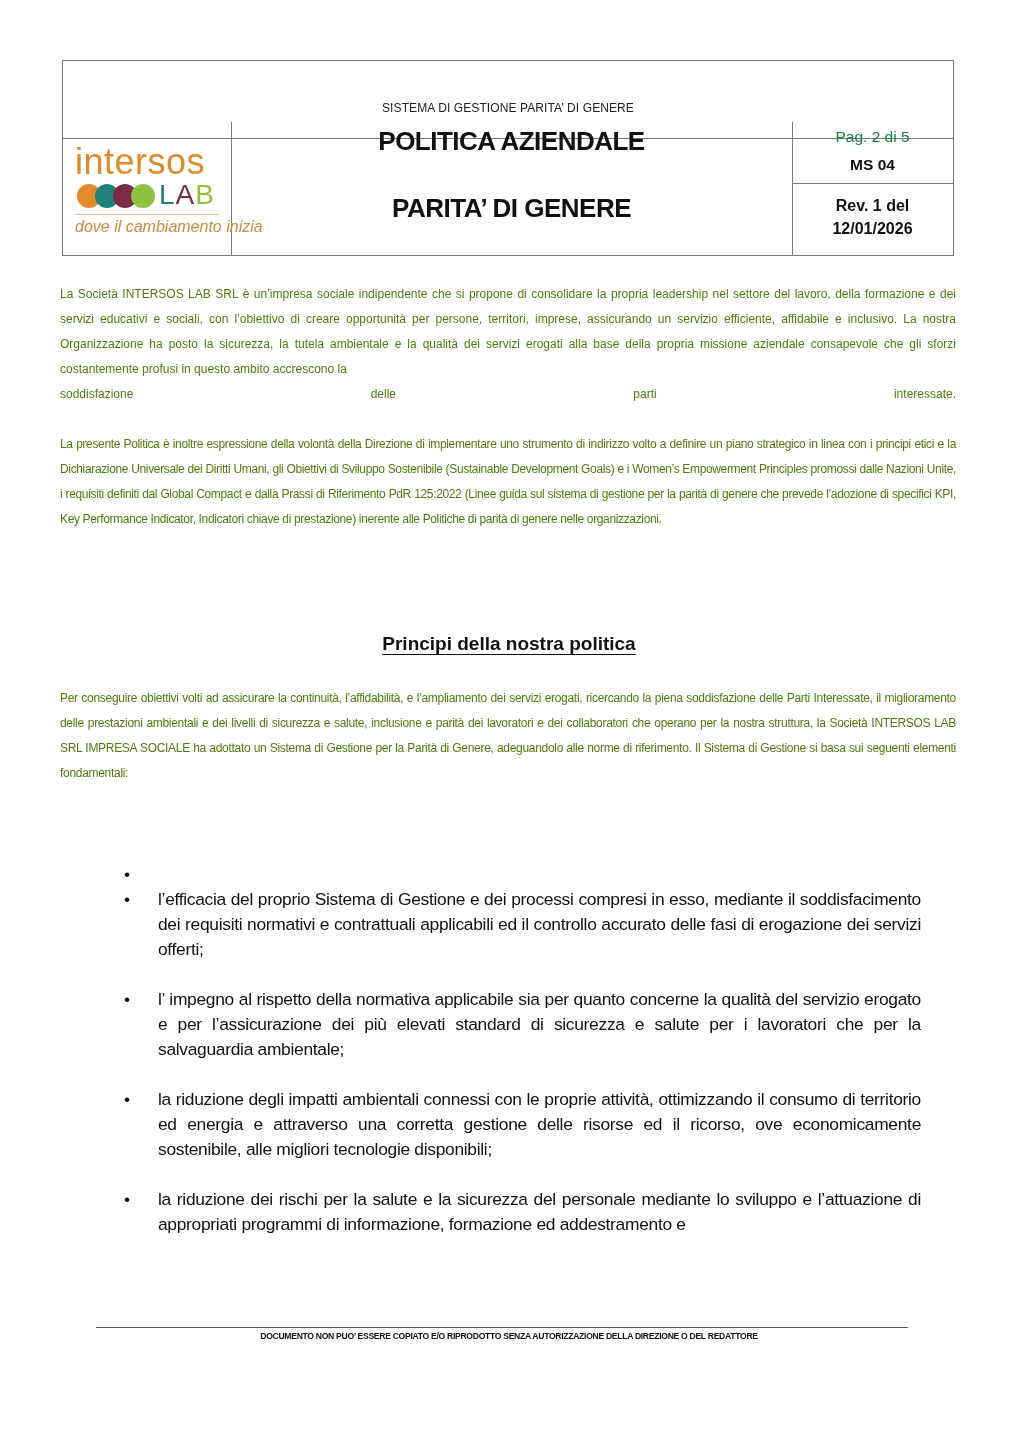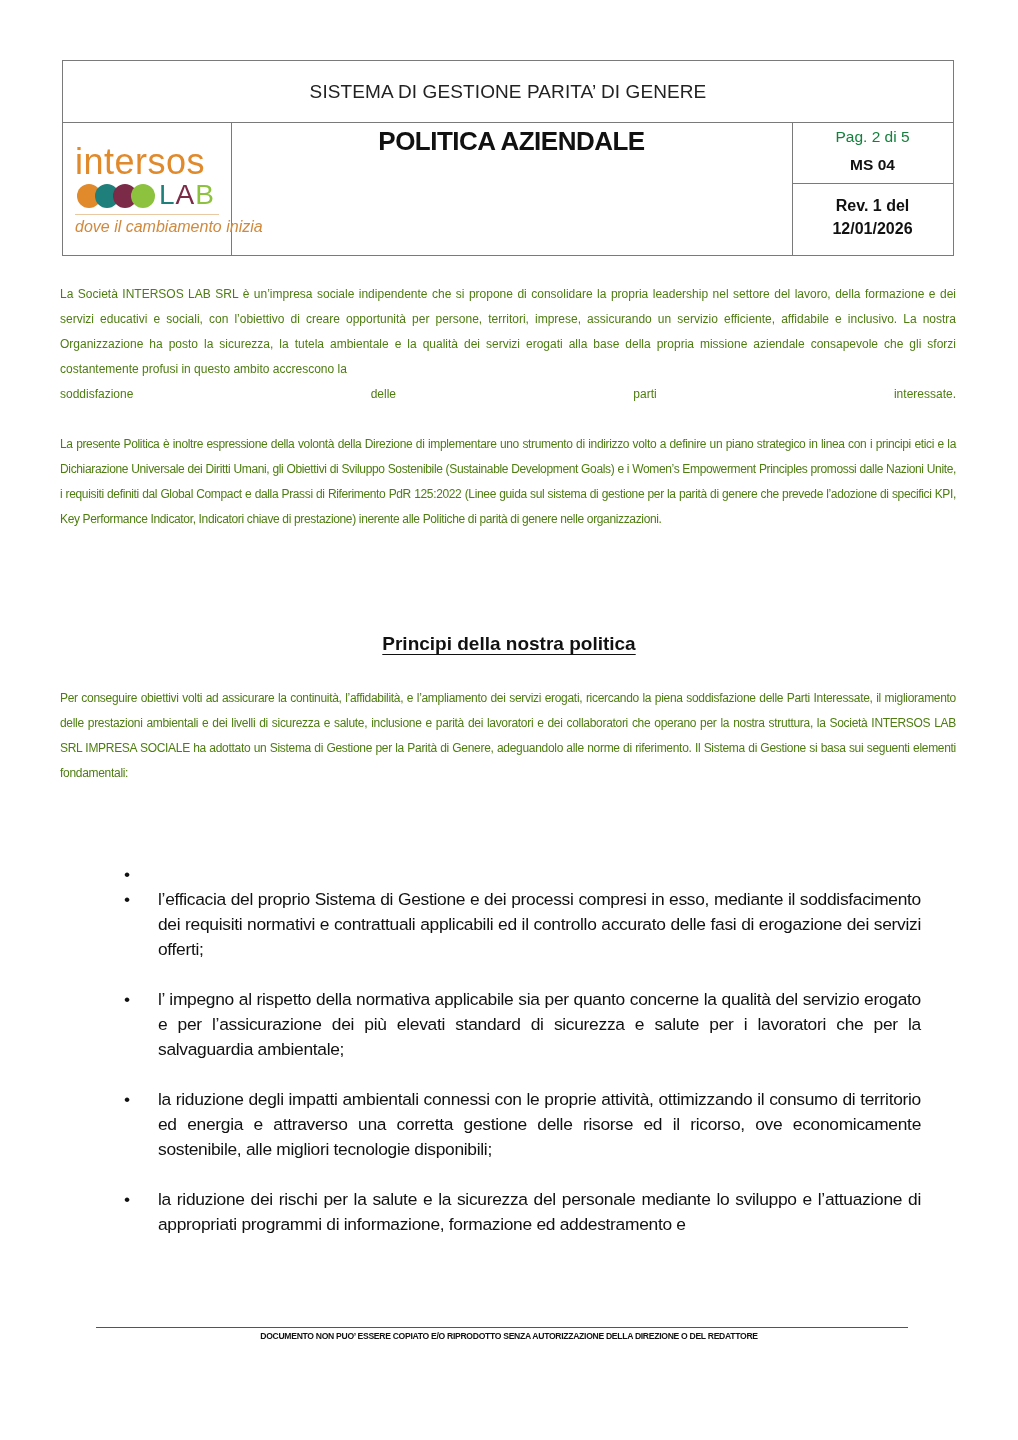--- a/index.html
+++ b/index.html
@@ -1,23 +1,23 @@
 <!DOCTYPE html>
 <html><head>
 <meta charset="utf-8">
 <style>
   html, body { margin: 0; padding: 0; background: #ffffff; }
   body { width: 1018px; height: 1440px; position: relative; overflow: hidden;
          font-family: "Liberation Sans", "DejaVu Sans", sans-serif; color: #111; }
 
   .hdr { position: absolute; left: 62px; top: 60px; width: 892px; height: 196px;
          border: 1.5px solid #7a7a7a; box-sizing: border-box; }
-  .hdr-top { position: absolute; left: 0; top: 0; right: 0; height: 61px;
+  .hdr-top { position: absolute; left: 0; top: 16px; right: 0; height: 61px;
              border-bottom: 1.5px solid #7a7a7a; display: flex; align-items: center; justify-content: center;
-             font-size: 19px; letter-spacing: 0.1px; color: #222; }
+             font-size: 12px; letter-spacing: 0.1px; color: #222; }
   .hdr-logo { position: absolute; left: 0; top: 61px; width: 168px; bottom: 0;
               border-right: 1.5px solid #7a7a7a; }
   .hdr-title { position: absolute; left: 168px; top: 61px; width: 561px; bottom: 0;
                border-right: 1.5px solid #7a7a7a; }
   .hdr-title .t1, .hdr-title .t2 { position: absolute; left: 0; right: 0; text-align: center;
                font-weight: bold; font-size: 26px; letter-spacing: -0.5px; color: #111; }
   .hdr-title .t1 { top: 4px; }
   .hdr-title .t2 { top: 71px; }
   .hdr-meta { position: absolute; left: 729px; top: 61px; right: 0; bottom: 0; }
   .meta-top { position: absolute; left: 0; right: 0; top: 0; height: 61px; border-bottom: 1.5px solid #7a7a7a; text-align: center; }
@@ -66,20 +66,21 @@
         <div class="dot" style="left:36px; background:#7b2a47;"></div>
         <div class="dot" style="left:54px; background:#8dc23f;"></div>
       </div>
       <div class="lab"><span style="color:#1f7f7a">L</span><span style="color:#7b2a47">A</span><span style="color:#8dc23f">B</span></div>
       <div class="rule"></div>
       <div class="tag">dove il cambiamento inizia</div>
     </div>
   </div>
   <div class="hdr-title">
     <div class="t1">POLITICA AZIENDALE</div>
+    <div class="t2">PARITA’ DI GENERE</div>
   </div>
   <div class="hdr-meta">
     <div class="meta-top">
       <div class="pag">Pag. 2 di 5</div>
       <div class="ms">MS 04</div>
     </div>
     <div class="meta-bot">
       <div class="r1">Rev. 1 del</div>
       <div class="r2">12/01/2026</div>
     </div>

